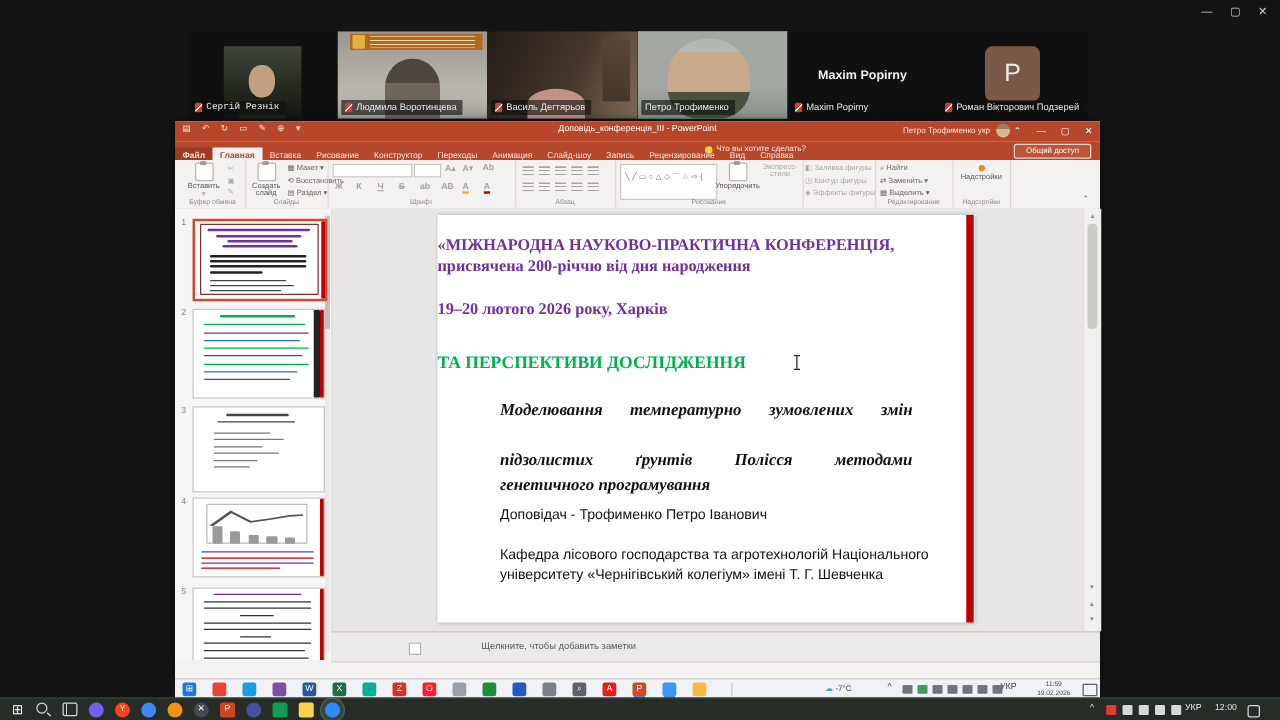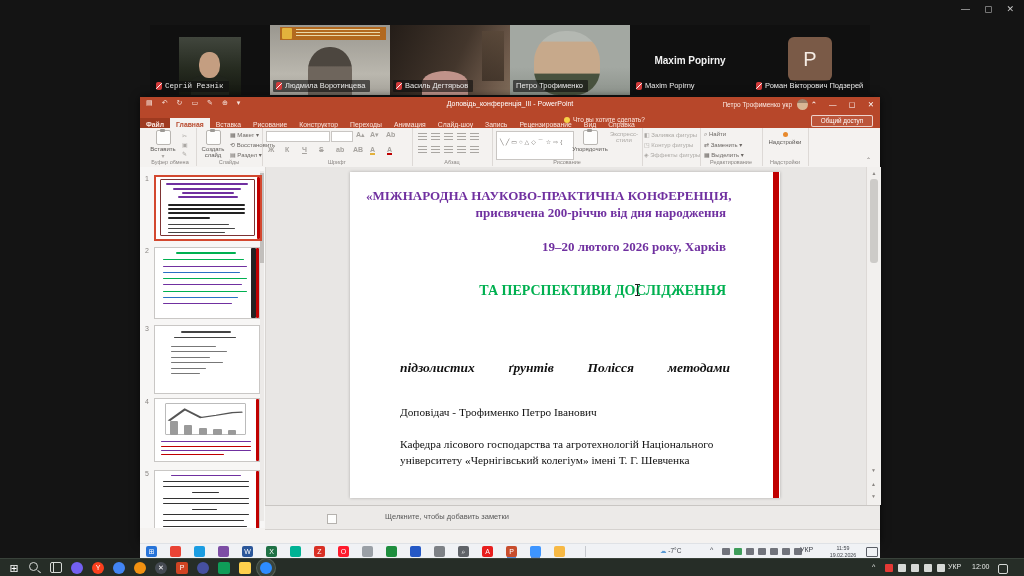--- a/index.html
+++ b/index.html
@@ -72,27 +72,27 @@
   #thumbs{left:0;top:0;width:125px;height:361px;background:#f7f6f5;border-right:1px solid #d8d5d2;overflow:hidden}
   .tnum{position:absolute;left:5px;font-size:7px;color:#8a8683}
   .thumb{position:absolute;left:14px;width:104px;background:#fff;border:1px solid #c9c7c5}
   .thumb.sel{border:2px solid #d3482f}
   .thumb i{position:absolute;display:block;height:2px;border-radius:1px}
   #tscroll{position:absolute;right:1px;top:4px;width:4px;height:350px;background:#eceae8}
   #tscroll::after{content:"";position:absolute;top:2px;left:0;width:4px;height:90px;background:#c2bfbc}
 
   #slidearea{left:125px;top:0;width:601px;height:338px}
   #slide{position:absolute;left:85px;top:5px;width:430px;height:326px;background:#fff;box-shadow:0 0 3px rgba(0,0,0,.25)}
-  .st{position:absolute;left:16px;width:360px;text-align:right;font-family:"Liberation Serif","DejaVu Serif",serif;font-weight:bold;white-space:nowrap}
+  .st{position:absolute;left:0;width:360px;text-align:left;font-family:"Liberation Serif","DejaVu Serif",serif;font-weight:bold;white-space:nowrap}
   .tl{color:#7030a0;font-size:13px}
   .gl{color:#00b050;font-size:14px}
   .topicline{position:absolute;left:50px;width:330px;font-family:"Liberation Serif","DejaVu Serif",serif;
     font-weight:bold;font-style:italic;color:#111;font-size:13.5px;white-space:nowrap}
   .just{text-align:justify;text-align-last:justify;white-space:normal}
-  .presline{position:absolute;left:50px;width:380px;font-family:Liberation Serif, serif;
+  .presline{position:absolute;left:50px;width:380px;font-family:Liberation Sans, sans-serif;
     color:#111;font-size:11.3px;white-space:nowrap}
   #stripe{position:absolute;left:423px;top:0;width:6px;height:326px;background:#c00000}
   #ibeam{position:absolute;left:284px;top:112px;width:7px;height:12px}
   #ibeam::before{content:"";position:absolute;left:3px;top:1px;width:1px;height:10px;background:#222}
   #ibeam::after{content:"";position:absolute;left:1px;top:0;width:5px;height:1px;background:#222;box-shadow:0 11px 0 #222}
 
   #vscroll{left:726px;top:0;width:14px;height:338px;background:#f2f0ee;border-left:1px solid #ddd9d6;text-align:center}
   #vscroll .arr{font-size:5px;color:#8a8683;display:block}
   #vthumb{position:absolute;left:3px;top:12px;width:8px;height:84px;background:#cdcbc8;border-radius:3px}
 
@@ -385,21 +385,23 @@
             <i style="top:0;bottom:0;right:0;width:3%;height:auto;background:#c00000"></i>
           </div>
         </div>
 
       <div id="slidearea" class="abs">
         <div id="slide">
           <div class="st tl" style="top:16px">«МІЖНАРОДНА НАУКОВО-ПРАКТИЧНА КОНФЕРЕНЦІЯ,</div>
           <div class="st tl" style="top:33px">присвячена 200-річчю від дня народження</div>
           <div class="st tl" style="top:67px">19–20 лютого 2026 року, Харків</div>
           <div class="st gl" style="top:111px">ТА ПЕРСПЕКТИВИ ДОСЛІДЖЕННЯ</div>
+          <div class="topicline just" style="top:148px">Моделювання температурно зумовлених змін</div>
           <div class="topicline just" style="top:188px">підзолистих ґрунтів Полісся методами</div>
+          <div class="topicline" style="top:208px">генетичного програмування</div>
           <div class="presline" style="top:234px">Доповідач - Трофименко Петро Іванович</div>
           <div class="presline" style="top:266px">Кафедра лісового господарства та агротехнологій Національного</div>
           <div class="presline" style="top:282px">університету «Чернігівський колегіум» імені Т. Г. Шевченка</div>
           <div id="stripe"></div>
           <div id="ibeam"></div>
         </div>
       </div>
 
       <div id="vscroll" class="abs">
         <span class="arr" style="margin-top:3px">▲</span>

